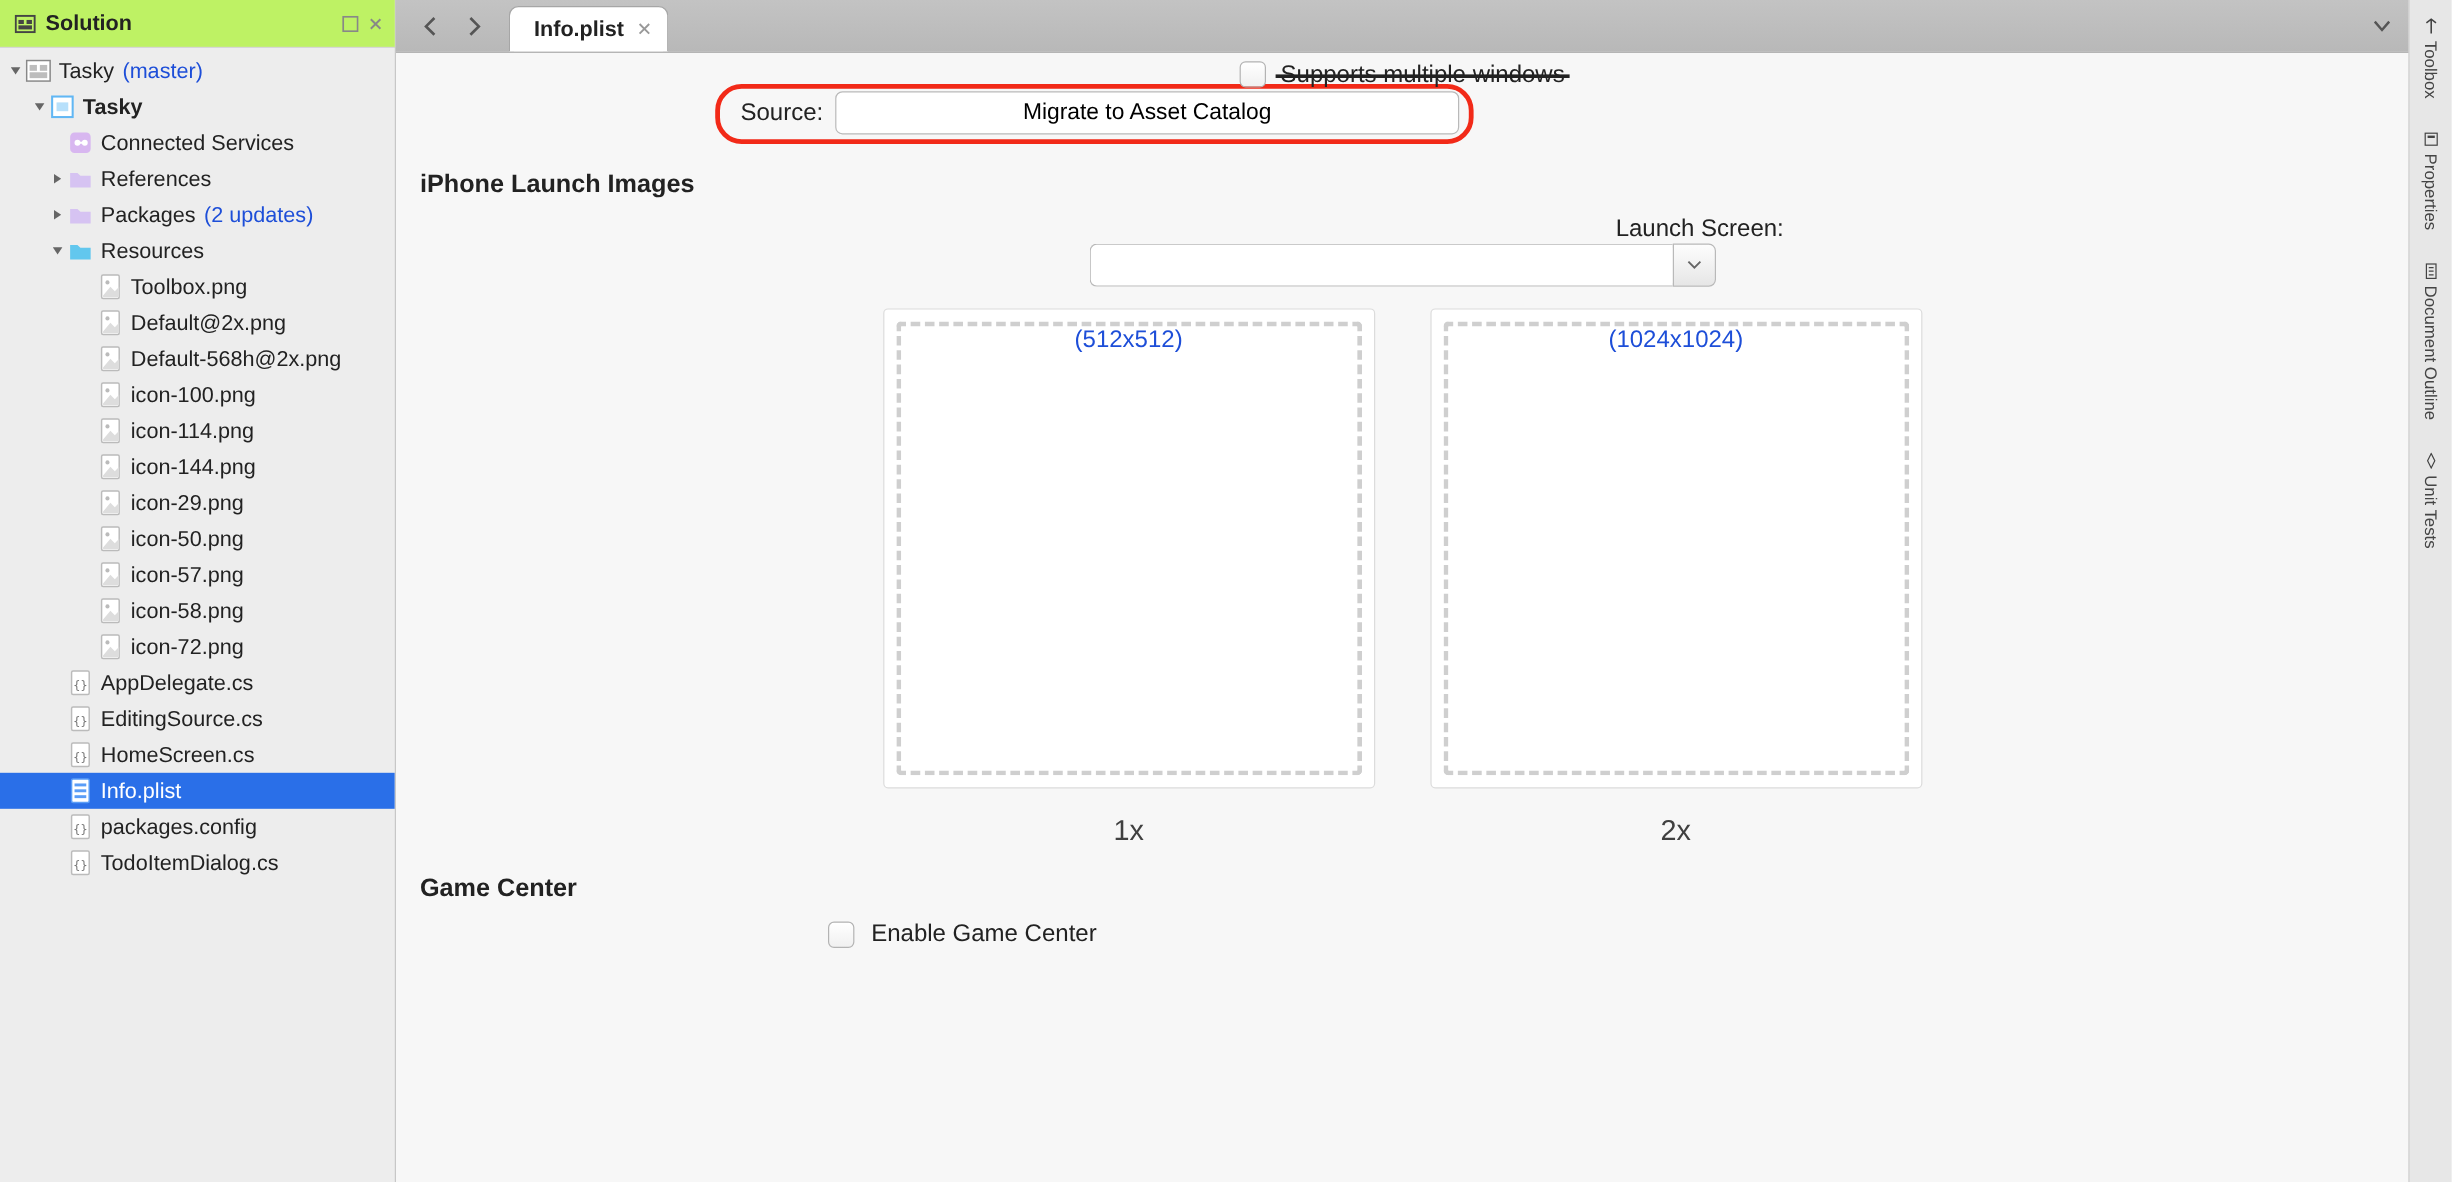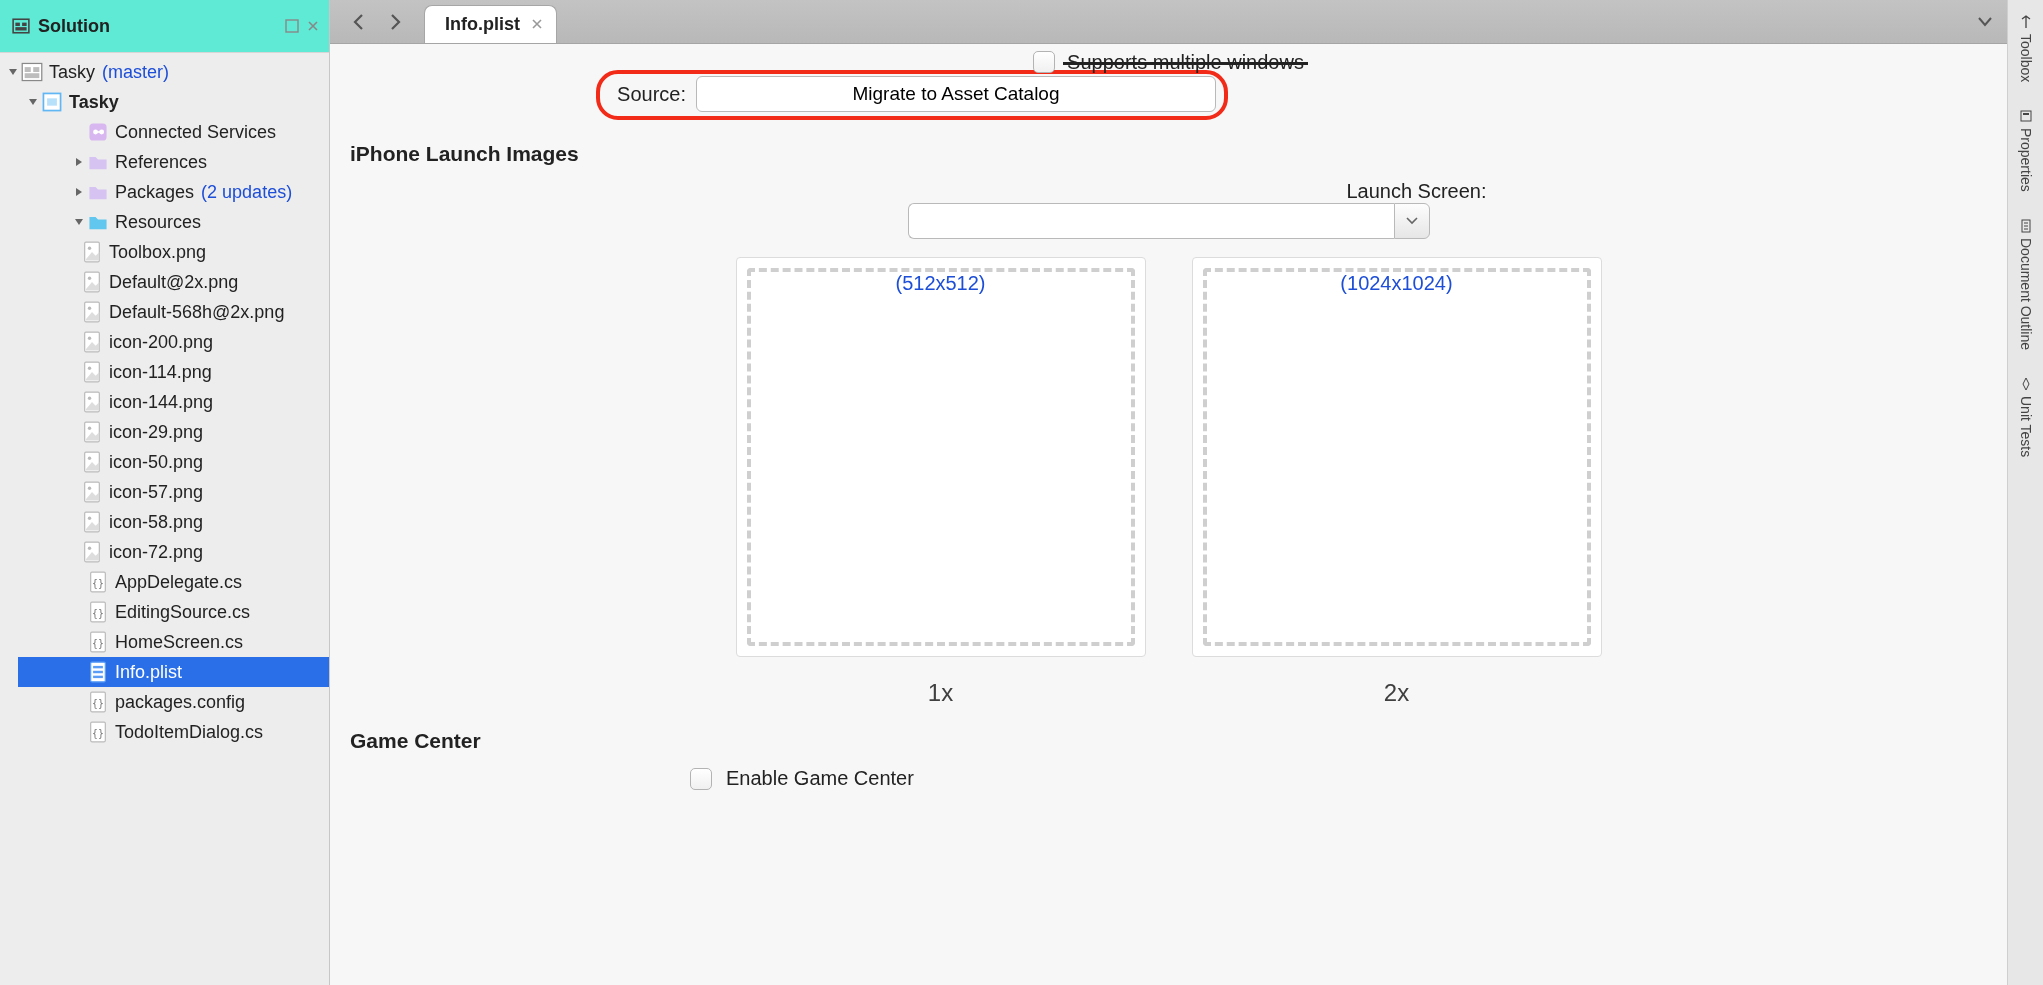--- a/index.html
+++ b/index.html
@@ -19,24 +19,24 @@
   .solution-panel {
     width: 330px;
     background: #ededed;
     border-right: 1px solid #c7c7c7;
     display: flex;
     flex-direction: column;
   }
   .solution-header {
     display: flex;
     align-items: center;
-    height: 53px;
+    height: 40px;
     padding: 0 10px 0 12px;
     border-bottom: 1px solid #d6d6d6;
-    background: #5eead4;
+    background: #bef264;
   }
   .solution-header .title {
     font-weight: 700;
     font-size: 18px;
     flex: 1;
     display: flex;
     align-items: center;
     gap: 8px;
   }
   .solution-header .title svg { width: 18px; height: 18px; }
@@ -85,21 +85,21 @@
     justify-content: center;
     margin-right: 6px;
   }
   .tree .node .label { }
   .tree .node .hint { color: #1d4ed8; margin-left: 2px; }
   .tree .node .label.bold { font-weight: 700; }
 
   
   .depth0 { padding-left: 6px; }
   .depth1 { padding-left: 26px; }
-  .depth2 { padding-left: 54px; margin-left: 18px; }
+  .depth2 { padding-left: 41px; }
   .depth3 { padding-left: 66px; }
 
   
   .editor {
     flex: 1;
     display: flex;
     flex-direction: column;
     background: #f7f7f7;
   }
   .tabbar {
@@ -520,21 +520,21 @@
         </div>
         <div class="node depth3">
           <span class="twisty"></span>
           <span class="icon">
             <svg viewBox="0 0 18 18">
               <rect x="3" y="1" width="12" height="16" rx="1" fill="#fff" stroke="#bbb"></rect>
               <circle cx="7" cy="6" r="1.4" fill="#bbb"></circle>
               <path d="M4 15 L9 9 L12 12 L15 9 L15 16 L4 16 Z" fill="#ddd"></path>
             </svg>
           </span>
-          <span class="label">icon-200.png</span>
+          <span class="label">icon-100.png</span>
         </div>
         <div class="node depth3">
           <span class="twisty"></span>
           <span class="icon">
             <svg viewBox="0 0 18 18">
               <rect x="3" y="1" width="12" height="16" rx="1" fill="#fff" stroke="#bbb"></rect>
               <circle cx="7" cy="6" r="1.4" fill="#bbb"></circle>
               <path d="M4 15 L9 9 L12 12 L15 9 L15 16 L4 16 Z" fill="#ddd"></path>
             </svg>
           </span>

